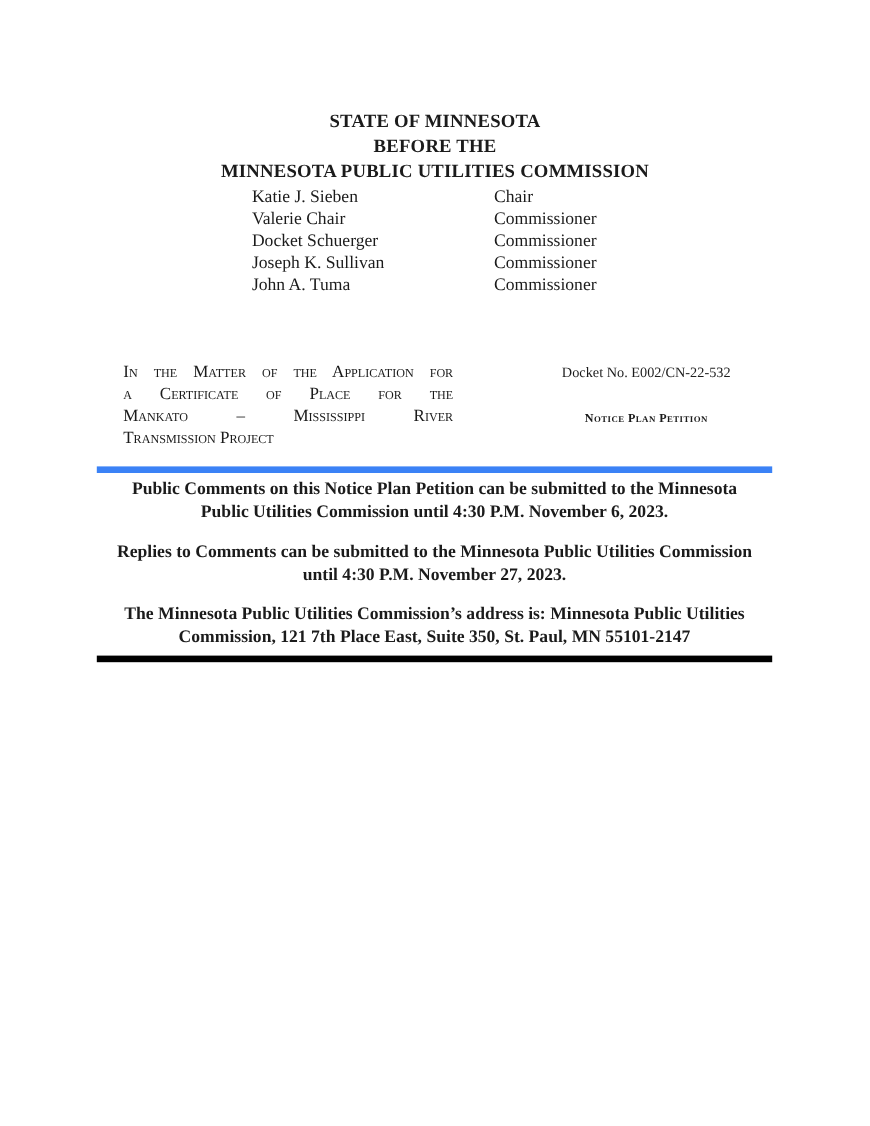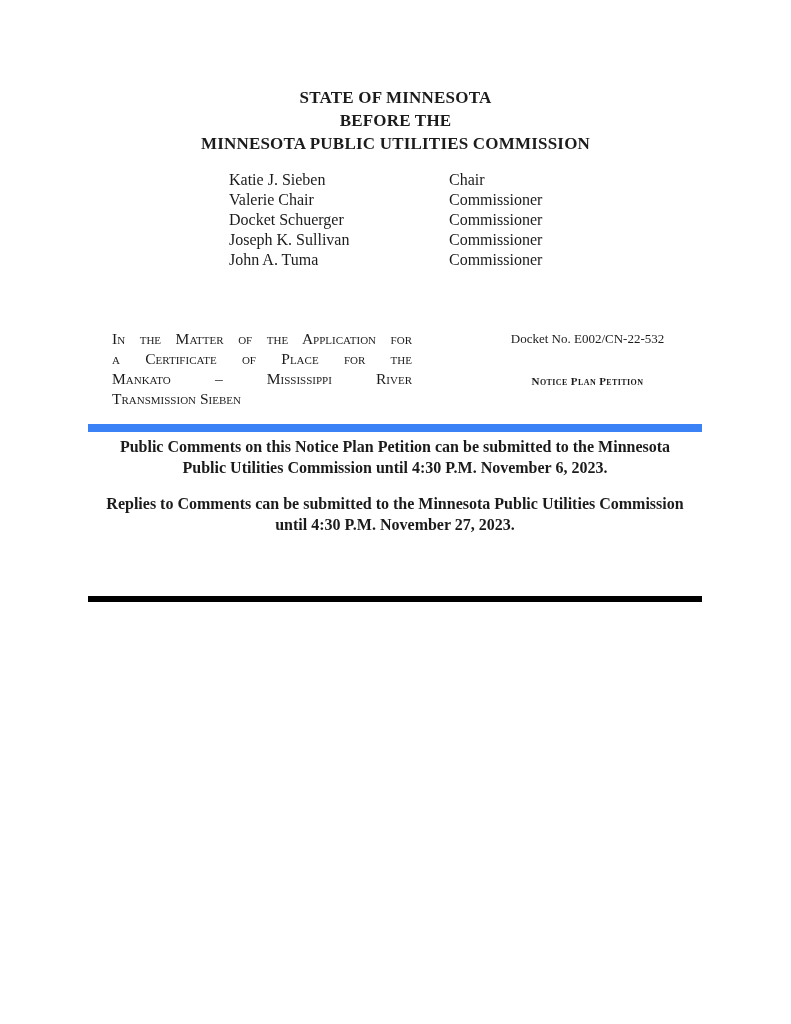--- a/index.html
+++ b/index.html
@@ -10,21 +10,21 @@
     height: 1024px;
     background: #ffffff;
     font-family: "Liberation Serif", "DejaVu Serif", serif;
     color: #1b1b1b;
     overflow: hidden;
   }
 
   
   .doc-header {
     position: absolute;
-    top: 86px;
+    top: 98px;
     left: 0;
     right: 0;
     text-align: center;
     font-weight: bold;
     font-size: 17px;
     line-height: 23px;
     letter-spacing: 0.2px;
   }
 
   
@@ -75,21 +75,21 @@
     letter-spacing: 0.4px;
   }
 
   
   .notice-box {
     position: absolute;
     top: 424px;
     left: 88px;
     width: 614px;
     height: 178px;
-    border-top: 8px solid #3b82f6;
+    border-top: 6px solid #3b82f6;
     border-bottom: 6px solid #000000;
     padding: 4px 12px 0;
     text-align: center;
     font-weight: bold;
     font-size: 16px;
     line-height: 21px;
     overflow: hidden;
   }
   .notice-box p { margin-bottom: 15px; }
   .notice-box p:last-child { margin-bottom: 0; }
@@ -126,26 +126,27 @@
       <span class="name">John A. Tuma</span>
       <span class="title">Commissioner</span>
     </div>
   </section>
 
   <section class="caption">
     <div class="matter">
       <div class="matter-line">In the Matter of the Application for</div>
       <div class="matter-line">a Certificate of Place for the</div>
       <div class="matter-line">Mankato – Mississippi River</div>
-      <div class="matter-line last">Transmission Sieben</div>
+      <div class="matter-line last">Transmission Project</div>
     </div>
     <div class="docket-col">
       <div class="docket">Docket No. E002/CN-22-532</div>
       <div class="petition-title">Notice Plan Petition</div>
     </div>
   </section>
 
   <section class="notice-box">
     <p>Public Comments on this Notice Plan Petition can be submitted to the Minnesota Public Utilities Commission until 4:30 P.M. November 6, 2023.</p>
     <p>Replies to Comments can be submitted to the Minnesota Public Utilities Commission until 4:30 P.M. November 27, 2023.</p>
+    <p>The Minnesota Public Utilities Commission’s address is: Minnesota Public Utilities Commission, 121 7th Place East, Suite 350, St. Paul, MN 55101-2147</p>
   </section>
 
 </div>
 
 </body></html>

